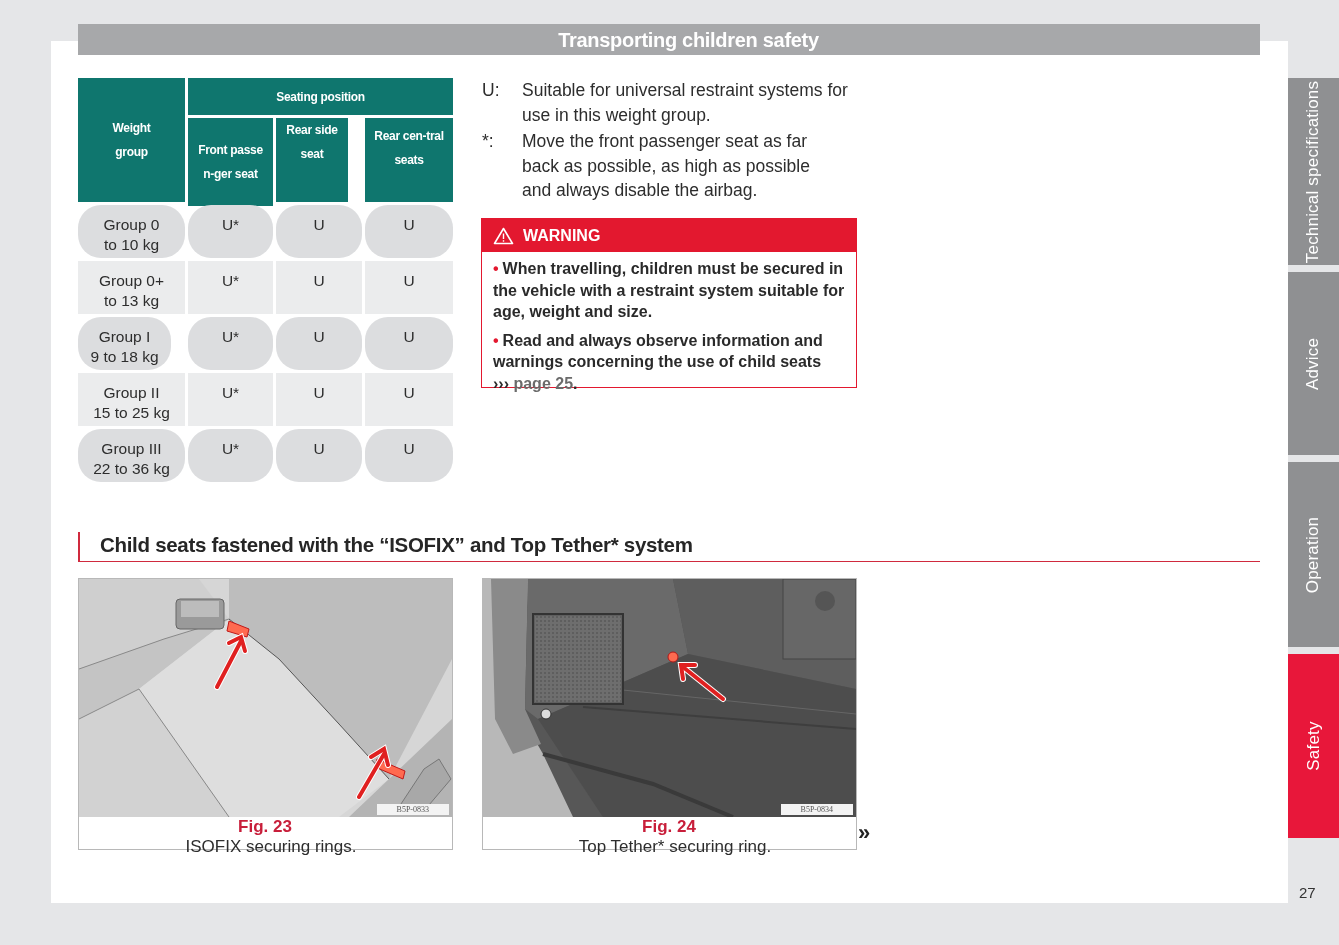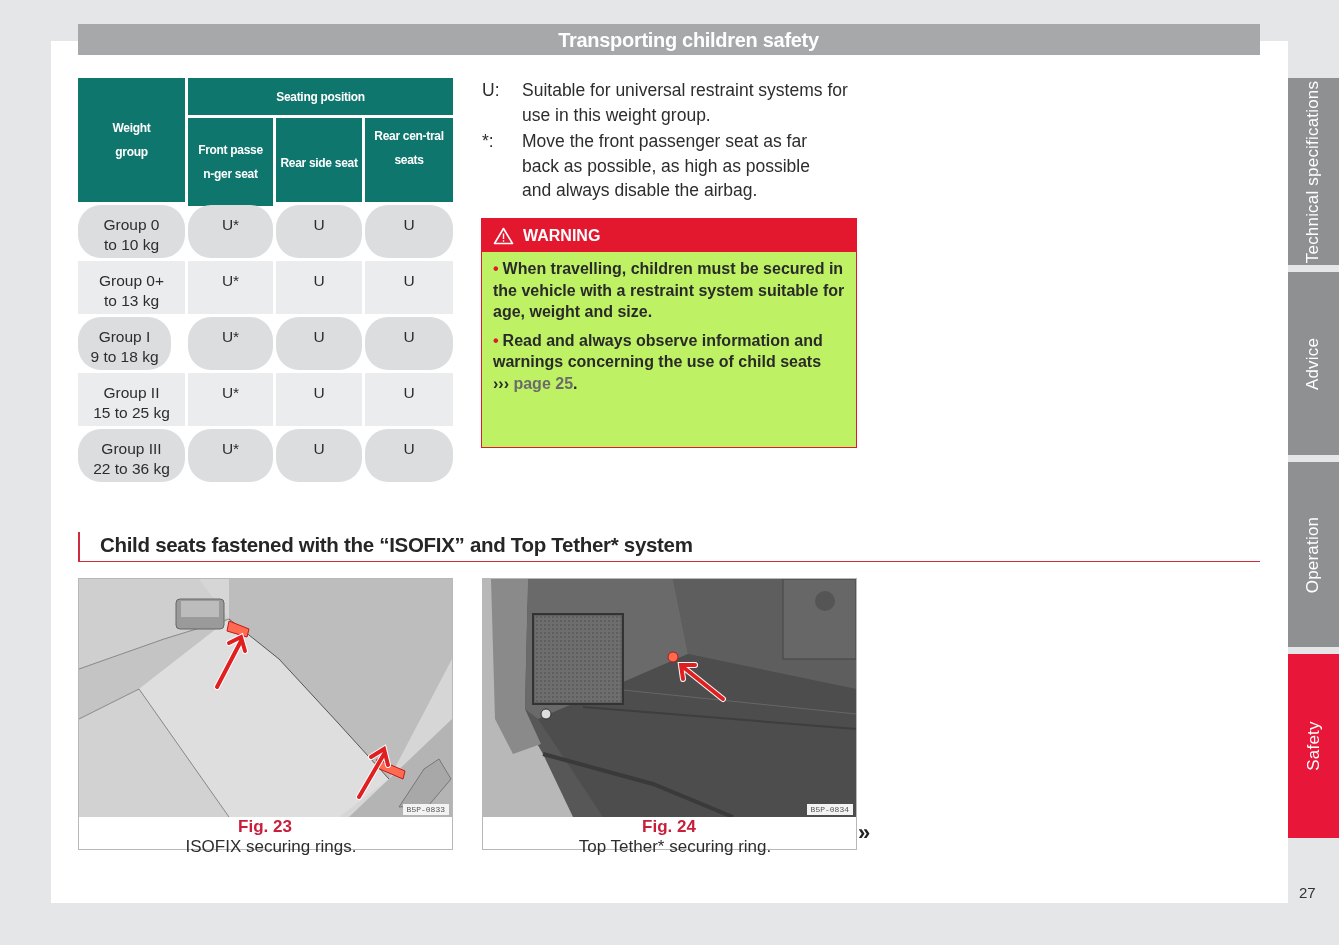--- a/index.html
+++ b/index.html
@@ -38,21 +38,21 @@
   .row-dark { background: #dcdddf; border-radius: 23px; }
   .row-light { background: #ebeced; }
 
   
   .legend { position: absolute; left: 482px; top: 78px; width: 380px; font-size: 17.5px; line-height: 24.5px; color: #2d2d2d; font-family: "Liberation Sans", sans-serif; }
   .legend-item { display: flex; margin-bottom: 2px; }
   .legend-key { width: 40px; flex: none; }
   .legend-text { flex: 1; }
 
   
-  .warning { position: absolute; left: 481px; top: 218px; width: 376px; height: 230px; border: 1.5px solid #e3182f; background: #bef264; }
+  .warning { position: absolute; left: 481px; top: 218px; width: 376px; height: 170px; border: 1.5px solid #e3182f; background: #ffffff; }
   .warning-head { background: #e3182f; height: 33px; color: #ffffff; display: flex; align-items: center; padding-left: 11px; font-weight: bold; font-size: 16px; font-family: "Liberation Sans", sans-serif; }
   .warning-head svg { margin-right: 9px; }
   .warning-body { padding: 6px 10px 0 11px; font-family: "Liberation Sans", sans-serif; font-weight: bold; font-size: 16px; line-height: 21.6px; color: #2a2a2a; }
   .warning-body p { margin-bottom: 7px; }
   .bullet { color: #e3182f; margin-right: 4px; }
   .link { color: #6b6b6b; }
 
   
   .section-heading {
     position: absolute; left: 78px; top: 532px; width: 1182px; height: 30px;
@@ -60,21 +60,21 @@
     border-bottom: 1.5px solid #d02a3e;
     padding-left: 20px;
     font-family: "Liberation Sans", sans-serif;
     font-weight: bold; font-size: 20.5px; color: #262626; line-height: 26px;
     letter-spacing: -0.3px;
   }
 
   
   .figure { position: absolute; top: 578px; width: 375px; height: 272px; border: 1px solid #b8b8b8; background: #fff; }
   .fig-img { position: absolute; left: 0; top: 0; width: 373px; height: 238px; overflow: hidden; }
-  .fig-code { position: absolute; right: 3px; bottom: 2px; background: #f3f3f3; font-size: 8px; color: #555; padding: 1px 4px; font-family: Liberation Mono, monospace; }
+  .fig-code { position: absolute; right: 3px; bottom: 2px; background: #f3f3f3; font-size: 8px; color: #555; padding: 1px 20px; font-family: Liberation Serif, serif; }
   .fig-caption { position: absolute; left: 0; top: 238px; width: 373px; height: 33px; padding-left: 11px; display: flex; align-items: center; font-size: 17px; font-family: "Liberation Sans", sans-serif; color: #2d2d2d; flex-direction: column; }
   .fig-num { color: #c81e3a; font-weight: bold; margin-right: 12px; }
   .continue { position: absolute; left: 858px; top: 820px; font-size: 22px; font-weight: bold; color: #222; font-family: "Liberation Sans", sans-serif; }
 
   
   .tab { position: absolute; left: 1288px; width: 51px; background: #8f9092; color: #ffffff; display: flex; align-items: center; justify-content: center; }
   .tab span { transform: rotate(-90deg); white-space: nowrap; font-size: 17px; font-family: "Liberation Sans", sans-serif; letter-spacing: 0.2px; }
   .tab.active { background: #e8173a; }
   .page-num { position: absolute; left: 1299px; top: 884px; font-size: 15px; color: #333; font-family: "Liberation Sans", sans-serif; }
 </style>
@@ -90,21 +90,21 @@
 <div class="tbl">
   <div class="cell hd" style="left:0;top:0;width:107px;height:124px;">
     <span style="width:70px;display:block;">Weight group</span>
   </div>
   <div class="cell hd" style="left:110px;top:0;width:265px;height:37px;">
     <span>Seating position</span>
   </div>
   <div class="cell hd" style="left:110px;top:40px;width:85px;height:88px;">
     <span style="display:block;width:70px;word-break:break-all;">Front passen-ger seat</span>
   </div>
-  <div class="cell hd" style="left:198px;top:40px;width:86px;height:84px;align-items:center;padding-top:6px;">
+  <div class="cell hd" style="left:198px;top:40px;width:72px;height:84px;align-items:flex-start;">
     <span style="display:block;width:80px;">Rear side seat</span>
   </div>
   <div class="cell hd" style="left:287px;top:40px;width:88px;height:84px;align-items:flex-start;padding-top:6px;">
     <span style="display:block;width:74px;word-break:break-all;">Rear cen-tral seats</span>
   </div>
 
   <div class="cell row-cell row-dark" style="left:0;top:127px;width:107px;height:53px;">
     <div>
         <div>Group 0</div>
         <div>to 10 kg</div>

